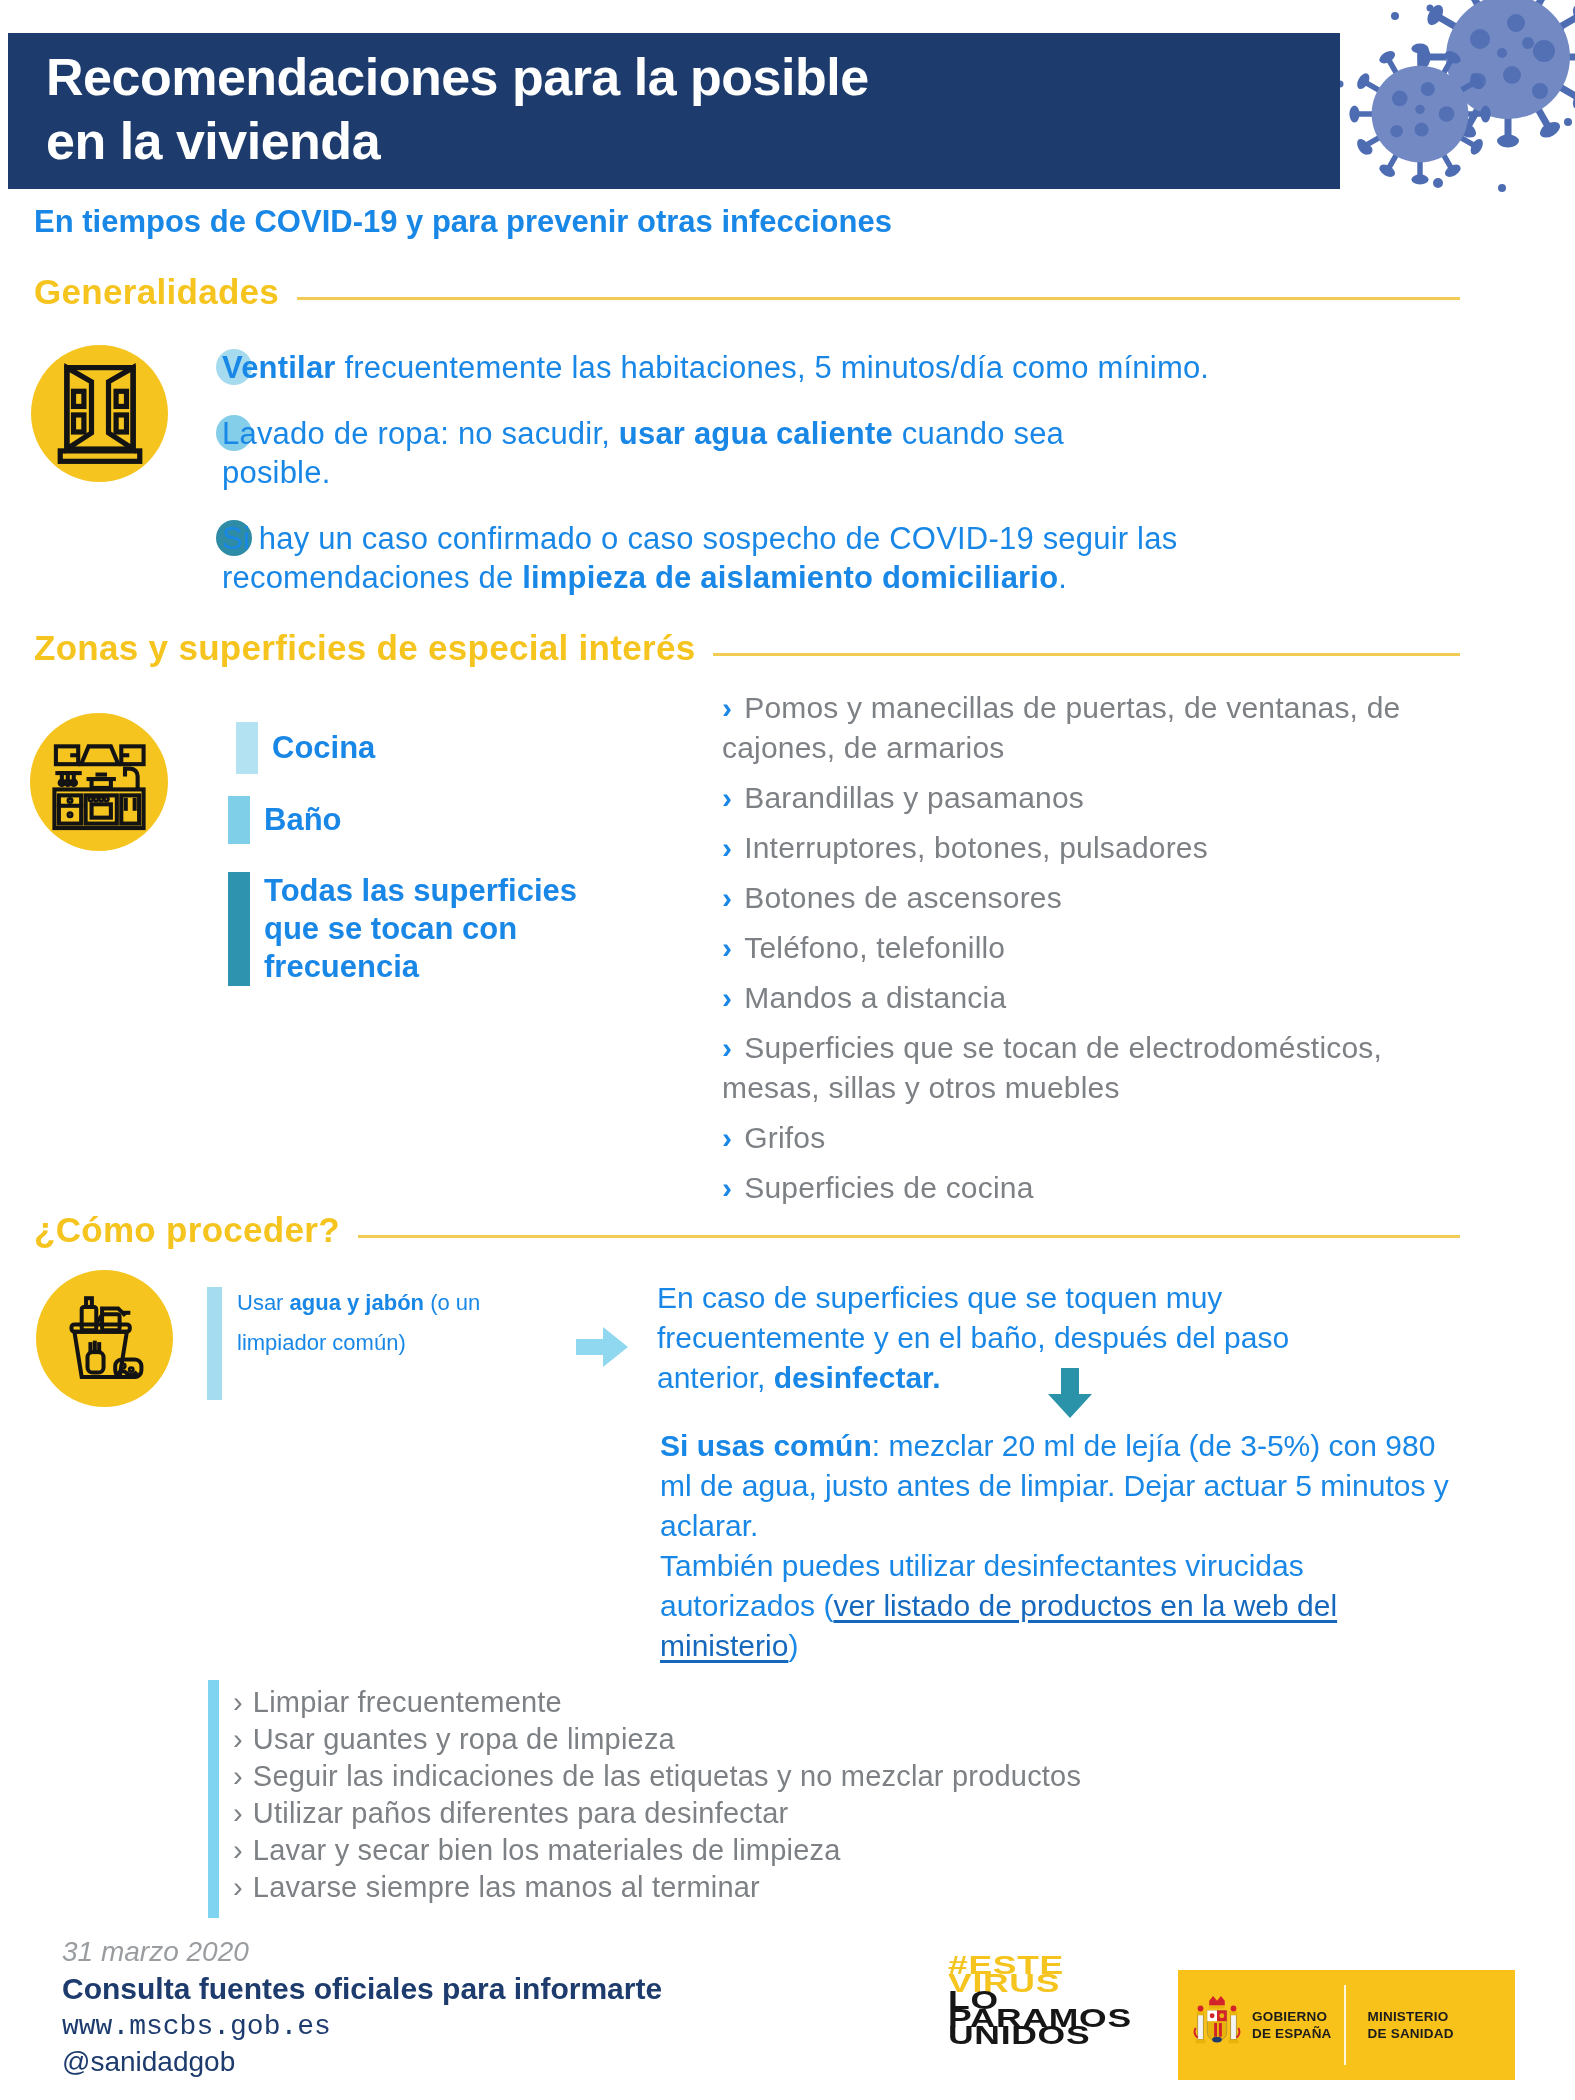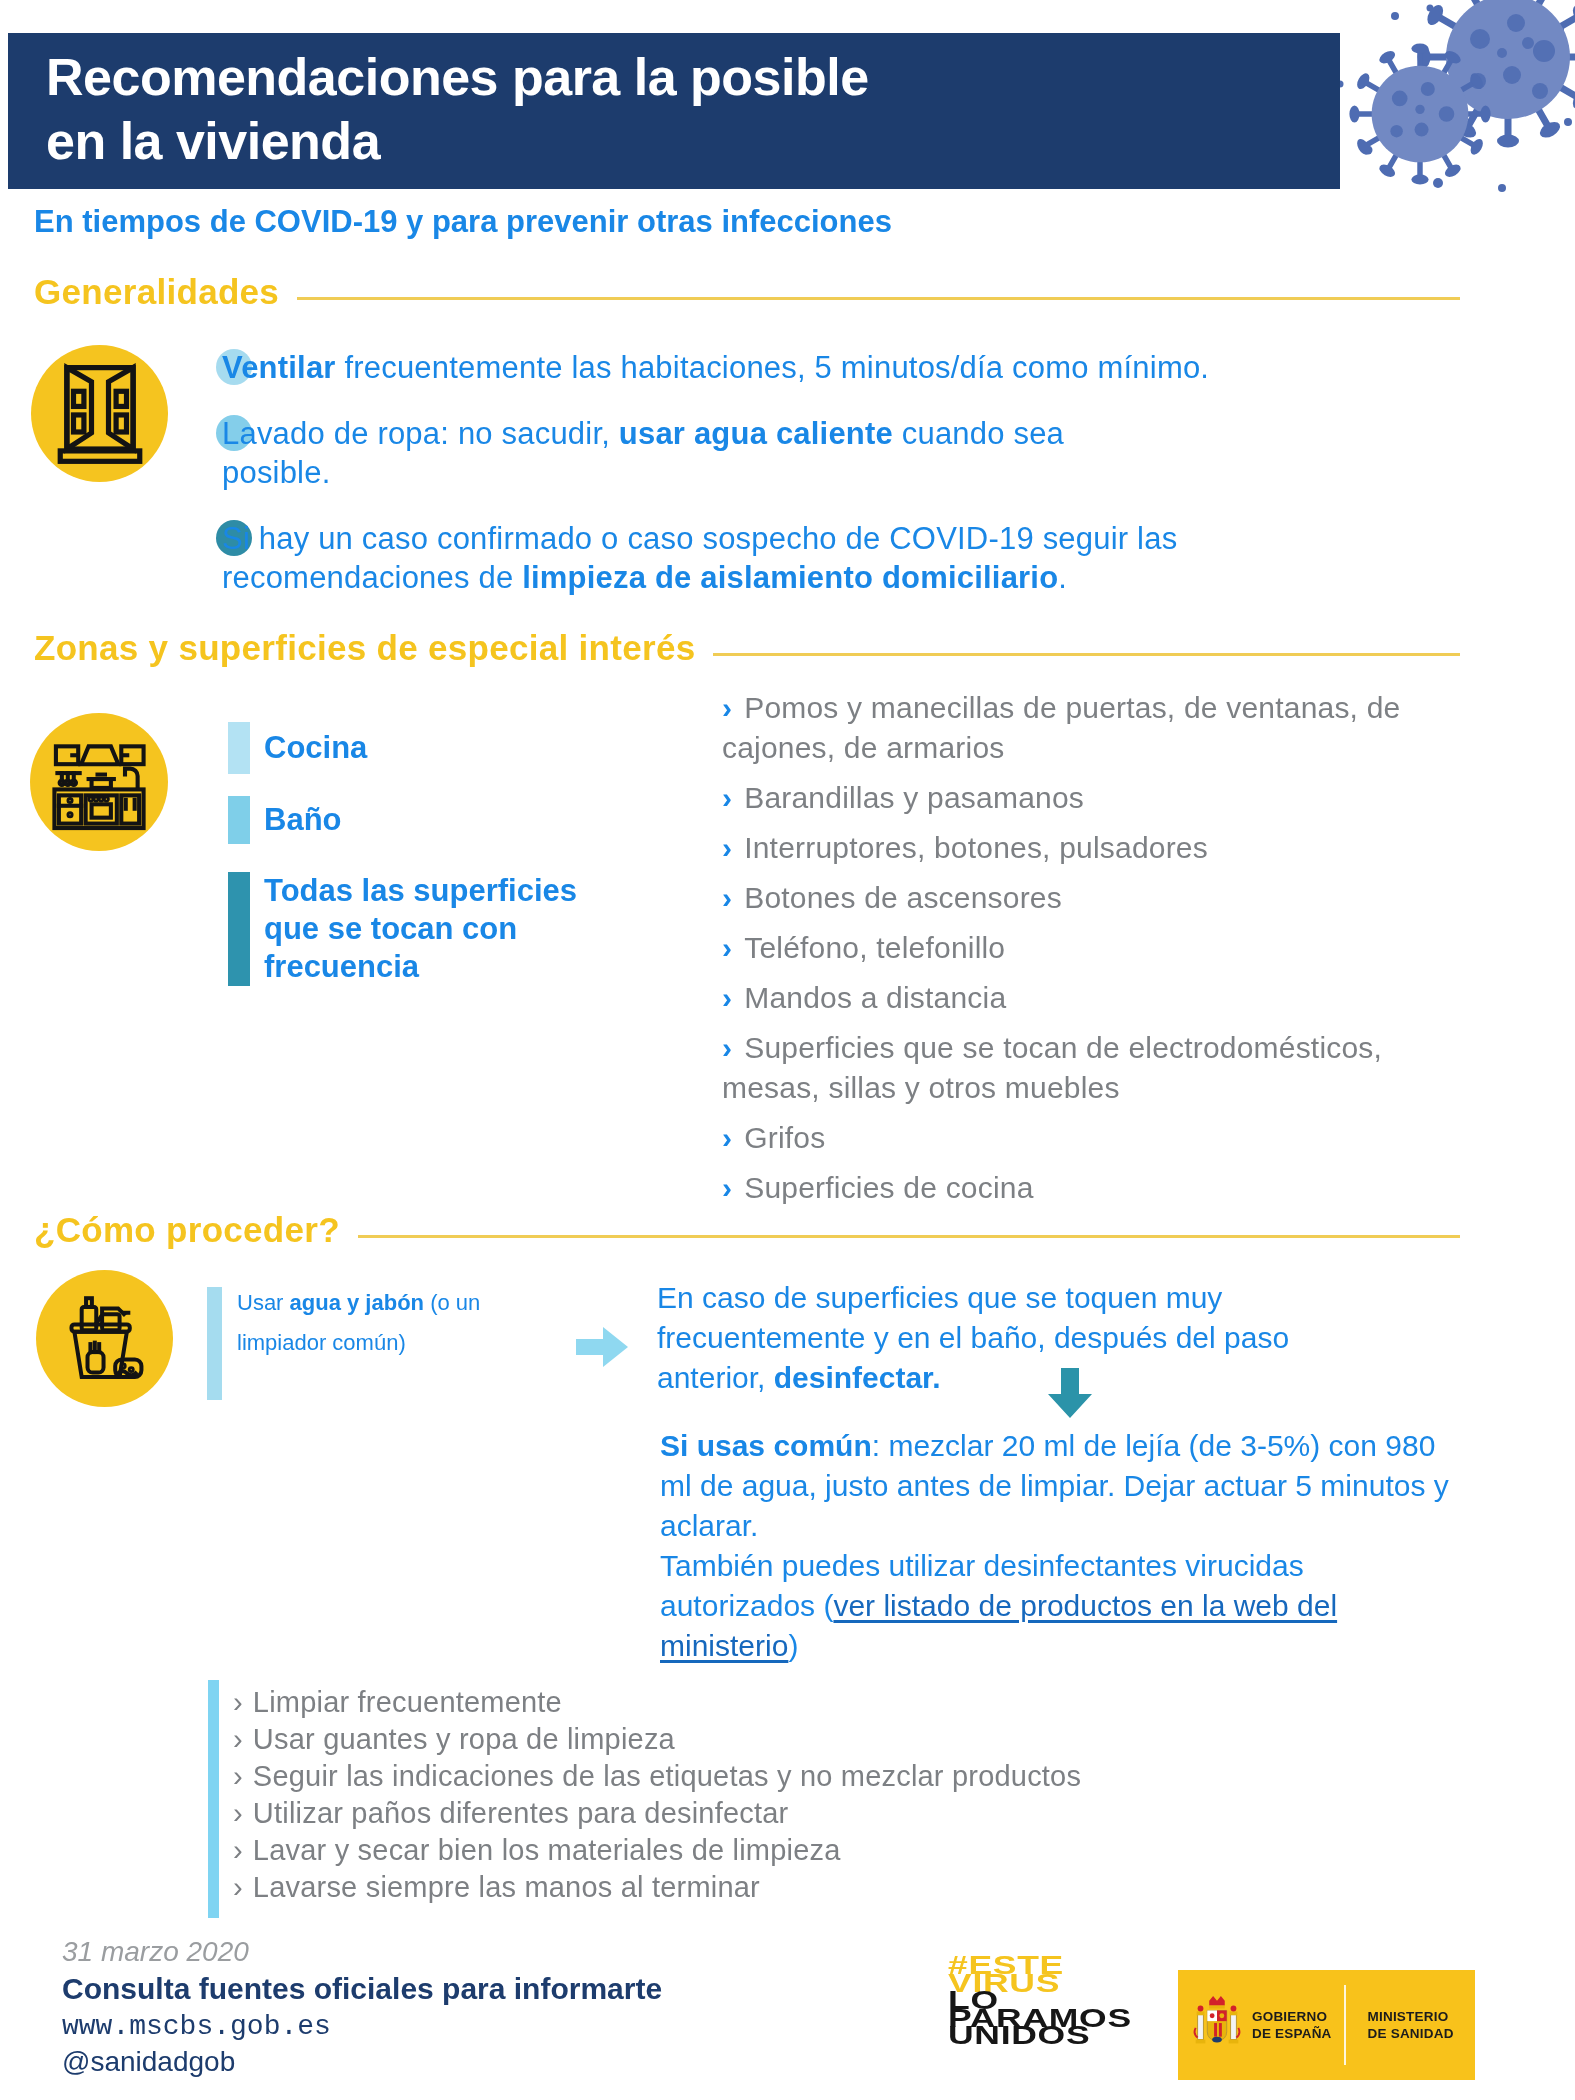--- a/index.html
+++ b/index.html
@@ -40,21 +40,21 @@
   .dot{position:absolute;left:-6px;top:1px;width:36px;height:36px;border-radius:50%;z-index:0;}
   .b1{max-width:1300px;} .b2{max-width:900px;} .b3{max-width:960px;}
 
   
   .zones{position:absolute;left:228px;top:722px;}
   .zone-item{display:flex;align-items:center;}
   .zone-item .zbar{width:22px;flex:0 0 22px;margin-right:14px;}
   .zone-item:nth-child(1) .zbar{height:52px;}
   .zone-item:nth-child(2) .zbar{height:48px;}
   .zone-item:nth-child(3) .zbar{height:114px;}
-  .zone-item:nth-child(1){margin-bottom:22px;}
+  .zone-item:nth-child(1){margin-bottom:22px;margin-left:8px;}
   .zone-item:nth-child(2){margin-bottom:28px;}
   .zlabel{font-size:31px;font-weight:bold;color:var(--blue);line-height:38px;max-width:345px;}
 
   .surfaces{position:absolute;left:722px;top:688px;width:715px;}
   .s-item{font-size:30px;line-height:40px;color:var(--gray);margin-bottom:10px;letter-spacing:.2px;}
   .s-item .chev{color:var(--blue);font-weight:bold;margin-right:12px;}
 
   
   .pbar{position:absolute;left:207px;top:1287px;width:15px;height:113px;background:var(--lightblue);}
   .step1{position:absolute;left:237px;top:1283px;width:318px;font-size:22px;line-height:40px;color:var(--blue);}
@@ -73,21 +73,21 @@
   .f-date{position:absolute;left:62px;top:1936px;font-size:28px;font-style:italic;color:#9a9da0;}
   .f-cta{position:absolute;left:62px;top:1972px;font-size:30px;font-weight:bold;color:var(--navy);}
   .f-web{position:absolute;left:62px;top:2011px;font-size:28px;color:var(--navy);font-family:Liberation Mono, monospace;}
   .f-handle{position:absolute;left:62px;top:2046px;font-size:28px;color:var(--navy);}
 
   .campaign{position:absolute;left:948px;top:1957px;}
   .cl{font-size:25px;font-weight:bold;line-height:17.5px;letter-spacing:.5px;
       transform:scaleX(1.42);transform-origin:0 0;white-space:nowrap;}
   .cl.y{color:var(--yellow);} .cl.k{color:#161616;}
 
-  .gov{position:absolute;left:1178px;top:1970px;width:297px;height:110px;background:var(--logoyellow);
+  .gov{position:absolute;left:1178px;top:1970px;width:337px;height:110px;background:var(--logoyellow);
        display:flex;align-items:center;box-sizing:border-box;padding:0 10px 0 14px;}
   .gov-txt{font-size:13.5px;font-weight:bold;color:#1c1c1c;line-height:17px;letter-spacing:.2px;margin-left:10px;}
   .gov-div{width:2px;height:80px;background:rgba(255,255,255,.85);margin:0 12px;}
 </style>
 </head>
 <body>
 
 <div class="page">
 
   <svg class="virus" viewBox="0 0 257 215">

